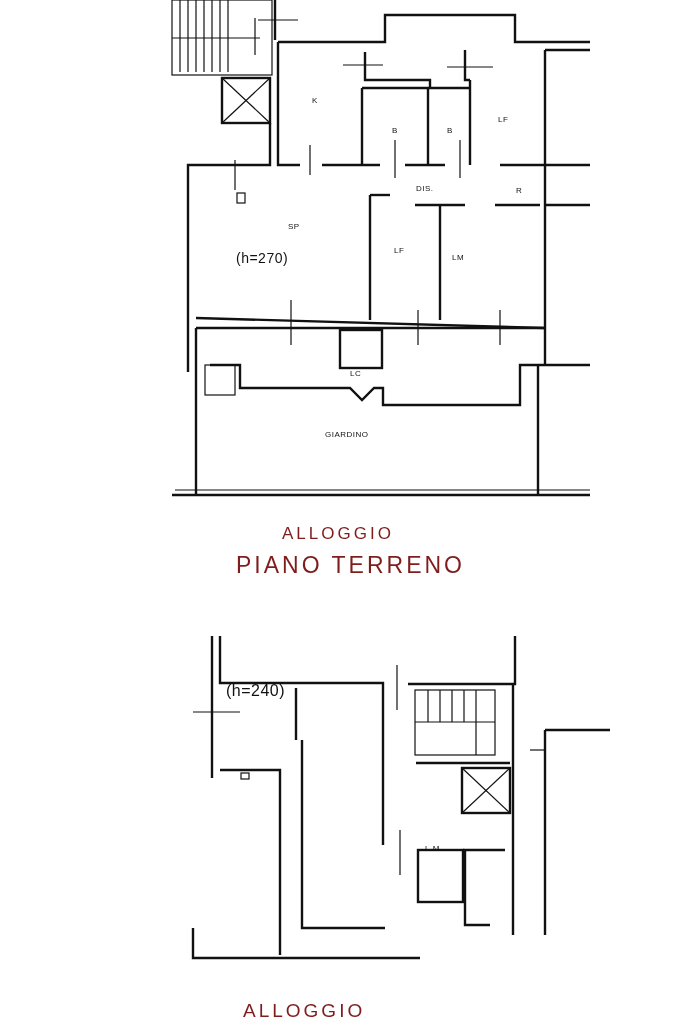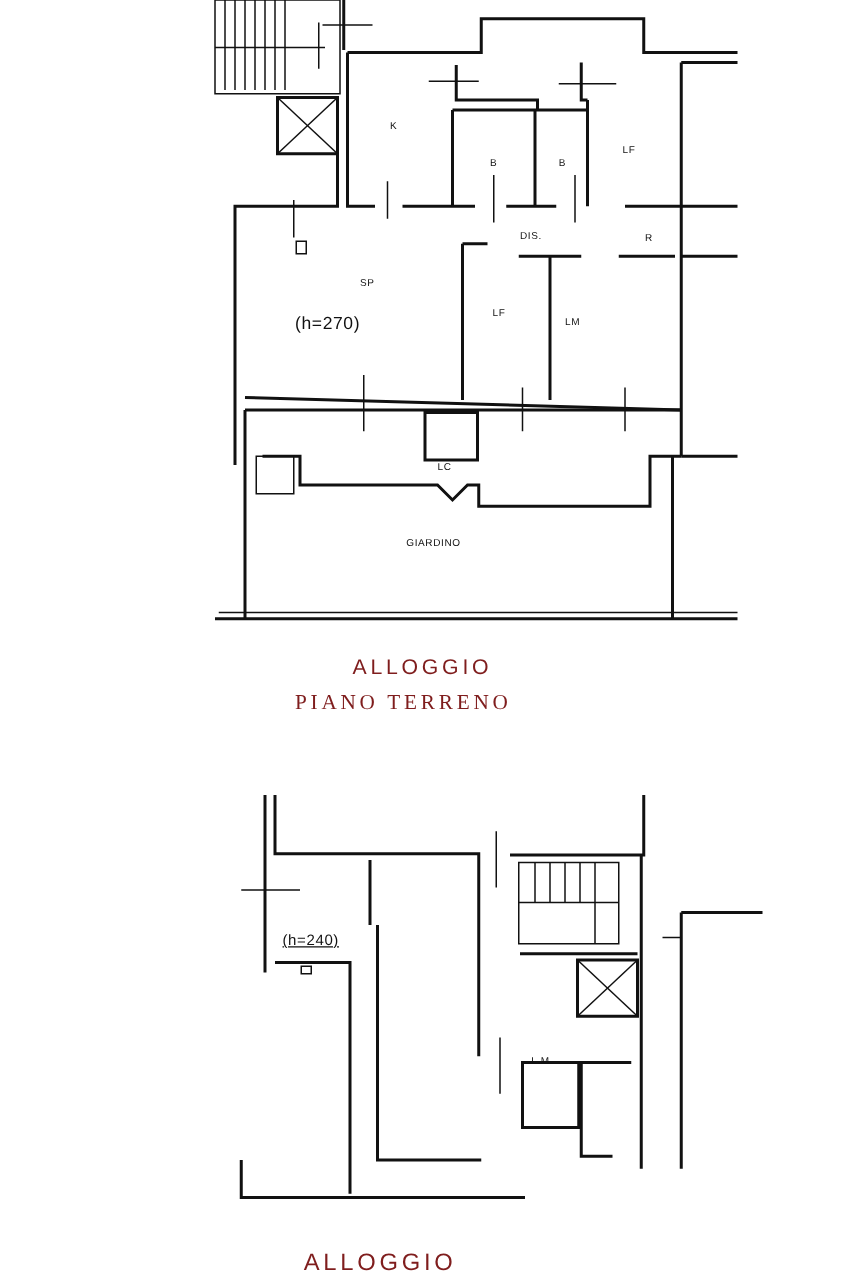--- a/index.html
+++ b/index.html
@@ -133,18 +133,18 @@
 <div class="lbl" style="left:416px;top:184px;">DIS.</div>
 <div class="lbl" style="left:516px;top:186px;">R</div>
 <div class="lbl" style="left:252px;top:222px;margin-left:36px;">SP</div>
 <div class="lbl" style="left:236px;top:250px;font-size:14px;">(h=270)</div>
 <div class="lbl" style="left:394px;top:246px;">LF</div>
 <div class="lbl" style="left:452px;top:253px;">LM</div>
 <div class="lbl" style="left:350px;top:342px;margin-top:27px;">LC</div>
 <div class="lbl" style="left:325px;top:430px;">GIARDINO</div>
 
 <div class="title" style="left:282px;top:524px;font-size:17px;">ALLOGGIO</div>
-<div class="title" style="left:236px;top:552px;font-size:17px;font-family:Liberation Serif, serif;">PIANO TERRENO</div>
+<div class="title" style="left:236px;top:552px;font-size:23px;">PIANO TERRENO</div>
 
-<div class="lbl" style="left:226px;top:745px;font-size:12px;text-decoration:underline;">(h=240)</div>
+<div class="lbl" style="left:226px;top:682px;font-size:16px;">(h=240)</div>
 <div class="lbl" style="left:425px;top:844px;">L.M.</div>
 
 <div class="title" style="left:243px;top:1000px;font-size:19px;">ALLOGGIO</div>
 
 </body></html>

